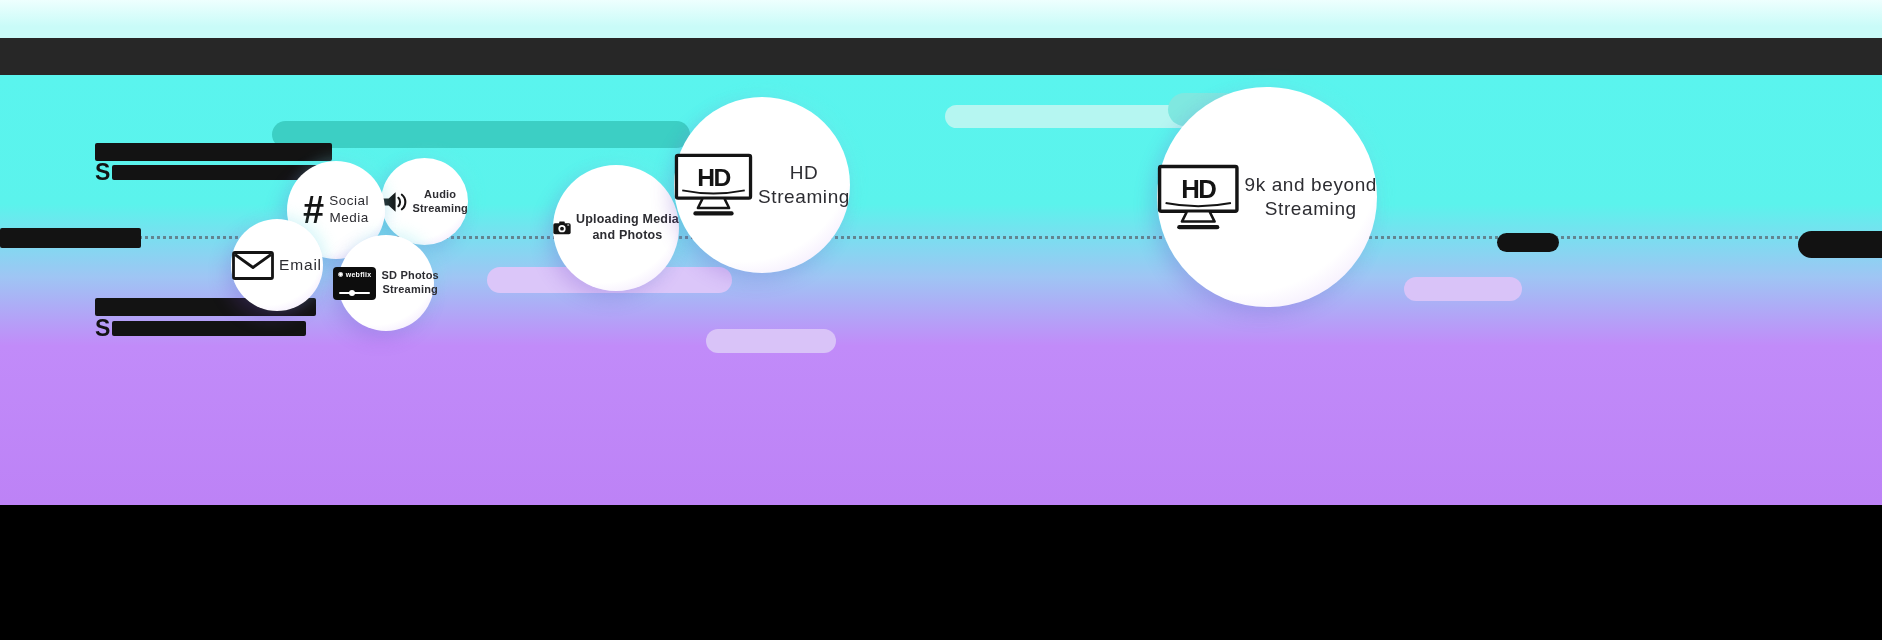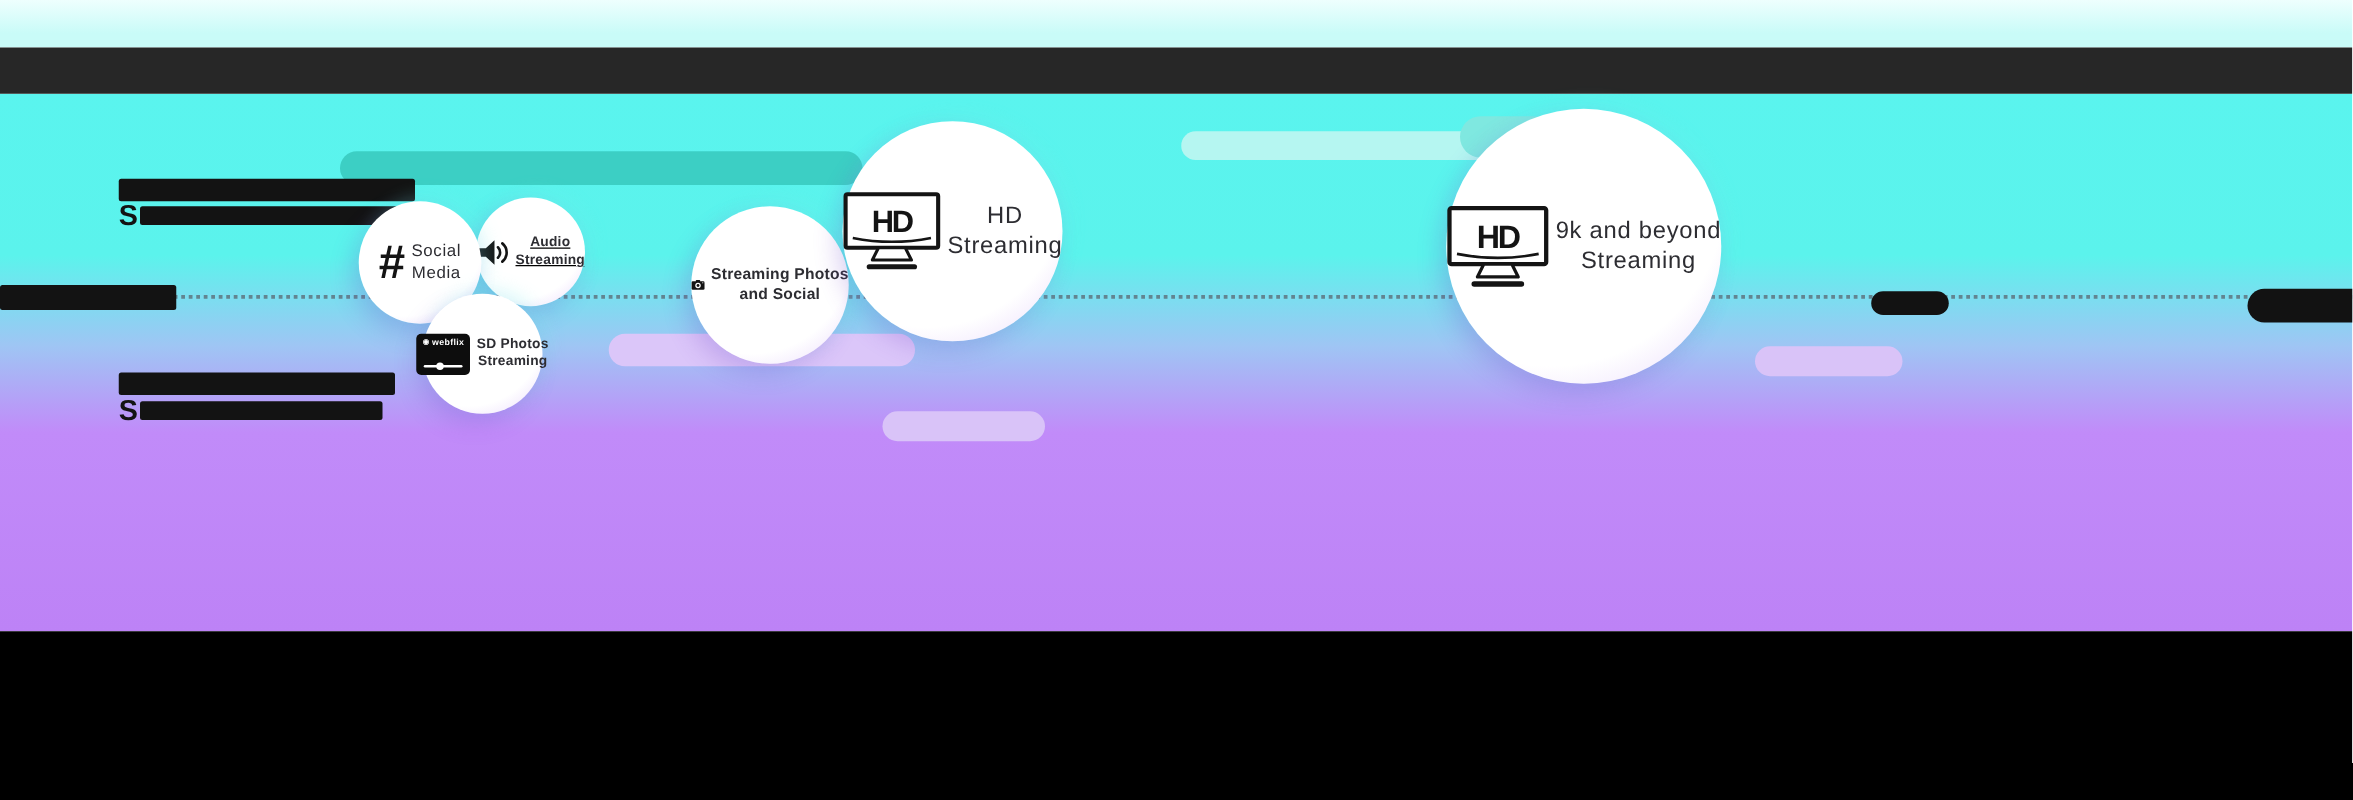--- a/index.html
+++ b/index.html
@@ -57,21 +57,21 @@
     background: radial-gradient(circle at 38% 30%, #ffffff 55%, #ffffff 68%, #f2e9fd 85%, #dcc8f8 100%);
     box-shadow: -6px 8px 18px rgba(120,70,200,.22), 5px -5px 14px rgba(120,240,235,.22);
     display:flex; flex-direction:row; align-items:center; justify-content:center;
     gap:5px; text-align:center; z-index:10;
   }
   .lbl { color:#2d2d32; line-height:1.25; }
   .lbl div { white-space:nowrap; }
 
   #bubble-email  { left:231px;  top:219px; width:92px;  height:92px;  z-index:11; }
   #bubble-social { left:287px;  top:161px; width:98px;  height:98px;  z-index:10; }
-  #bubble-audio  { left:381px;  top:158px; width:87px;  height:87px;  z-index:9;text-decoration:underline;  }
+  #bubble-audio  { left:381px;  top:158px; width:87px;  height:87px;  z-index:9;  }
   #bubble-sd     { left:338px;  top:235px; width:96px;  height:96px;  z-index:12; }
   #bubble-upload { left:553px;  top:165px; width:126px; height:126px; z-index:10; }
   #bubble-hd     { left:674px;  top:97px;  width:176px; height:176px; z-index:10; }
   #bubble-video  { left:821px;  top:138px; width:196px; height:196px; z-index:11; }
   #bubble-4k     { left:1157px; top:87px;  width:220px; height:220px; z-index:10; }
 
   #bubble-email  .lbl { font-size:15.5px; letter-spacing:.8px; }
   #bubble-social .lbl { font-size:13.5px; letter-spacing:.5px; }
   #bubble-audio  .lbl { font-size:11px; font-weight:700; letter-spacing:.2px; }
   #bubble-sd     .lbl { font-size:11px; font-weight:700; letter-spacing:.2px; }
@@ -120,20 +120,27 @@
     <span class="red-letter">S</span>
     <span class="redbar"></span>
   </div>
   <div class="redbar" id="red-3"></div>
   <div class="redbar" id="red-4"></div>
   <div class="red-row" id="red-row-2">
     <span class="red-letter">S</span>
     <span class="redbar"></span>
   </div>
 
+  <div class="bubble" id="bubble-email">
+    <svg width="42" height="29" viewBox="0 0 42 29">
+      <rect x="1.5" y="1.5" width="39" height="26" rx="1.5" fill="none" stroke="#141414" stroke-width="2.8"></rect>
+      <path d="M3 3.5 L21 16.5 L39 3.5" fill="none" stroke="#141414" stroke-width="2.8" stroke-linejoin="round"></path>
+    </svg>
+    <div class="lbl">Email</div>
+  </div>
 
   <div class="bubble" id="bubble-social">
     <div class="hash">#</div>
     <div class="lbl">
       <div>Social</div>
       <div>Media</div>
     </div>
   </div>
 
   <div class="bubble" id="bubble-audio">
@@ -166,22 +173,22 @@
 
   <div class="bubble" id="bubble-upload">
     <svg width="52" height="40" viewBox="0 0 52 40">
       <rect x="18" y="1" width="16" height="9" rx="2" fill="#141414"></rect>
       <rect x="1" y="6" width="50" height="32" rx="5" fill="#141414"></rect>
       <circle cx="26" cy="22" r="10.5" fill="#ffffff"></circle>
       <circle cx="26" cy="22" r="5.5" fill="#141414"></circle>
       <rect x="41" y="10" width="6" height="3" rx="1.5" fill="#ffffff"></rect>
     </svg>
     <div class="lbl">
-      <div>Streaming Photos</div>
-      <div>and Social</div>
+      <div>Uploading Media</div>
+      <div>and Photos</div>
     </div>
   </div>
 
   <div class="bubble" id="bubble-hd">
     <svg width="96" height="78" viewBox="0 0 96 78">
       <rect x="3" y="3" width="90" height="52" rx="2" fill="#ffffff" stroke="#141414" stroke-width="4"></rect>
       <text x="48" y="40" text-anchor="middle" font-size="30" font-weight="800" letter-spacing="-2" fill="#141414" font-family="&quot;Liberation Sans&quot;, sans-serif">HD</text>
       <path d="M10 45.5 Q48 53 86 45.5" stroke="#141414" stroke-width="2.4" fill="none"></path>
       <path d="M35 55 L61 55 L67 67 L29 67 Z" fill="#ffffff" stroke="#141414" stroke-width="3" stroke-linejoin="round"></path>
       <line x1="26" y1="73.5" x2="70" y2="73.5" stroke="#141414" stroke-width="5" stroke-linecap="round"></line>

